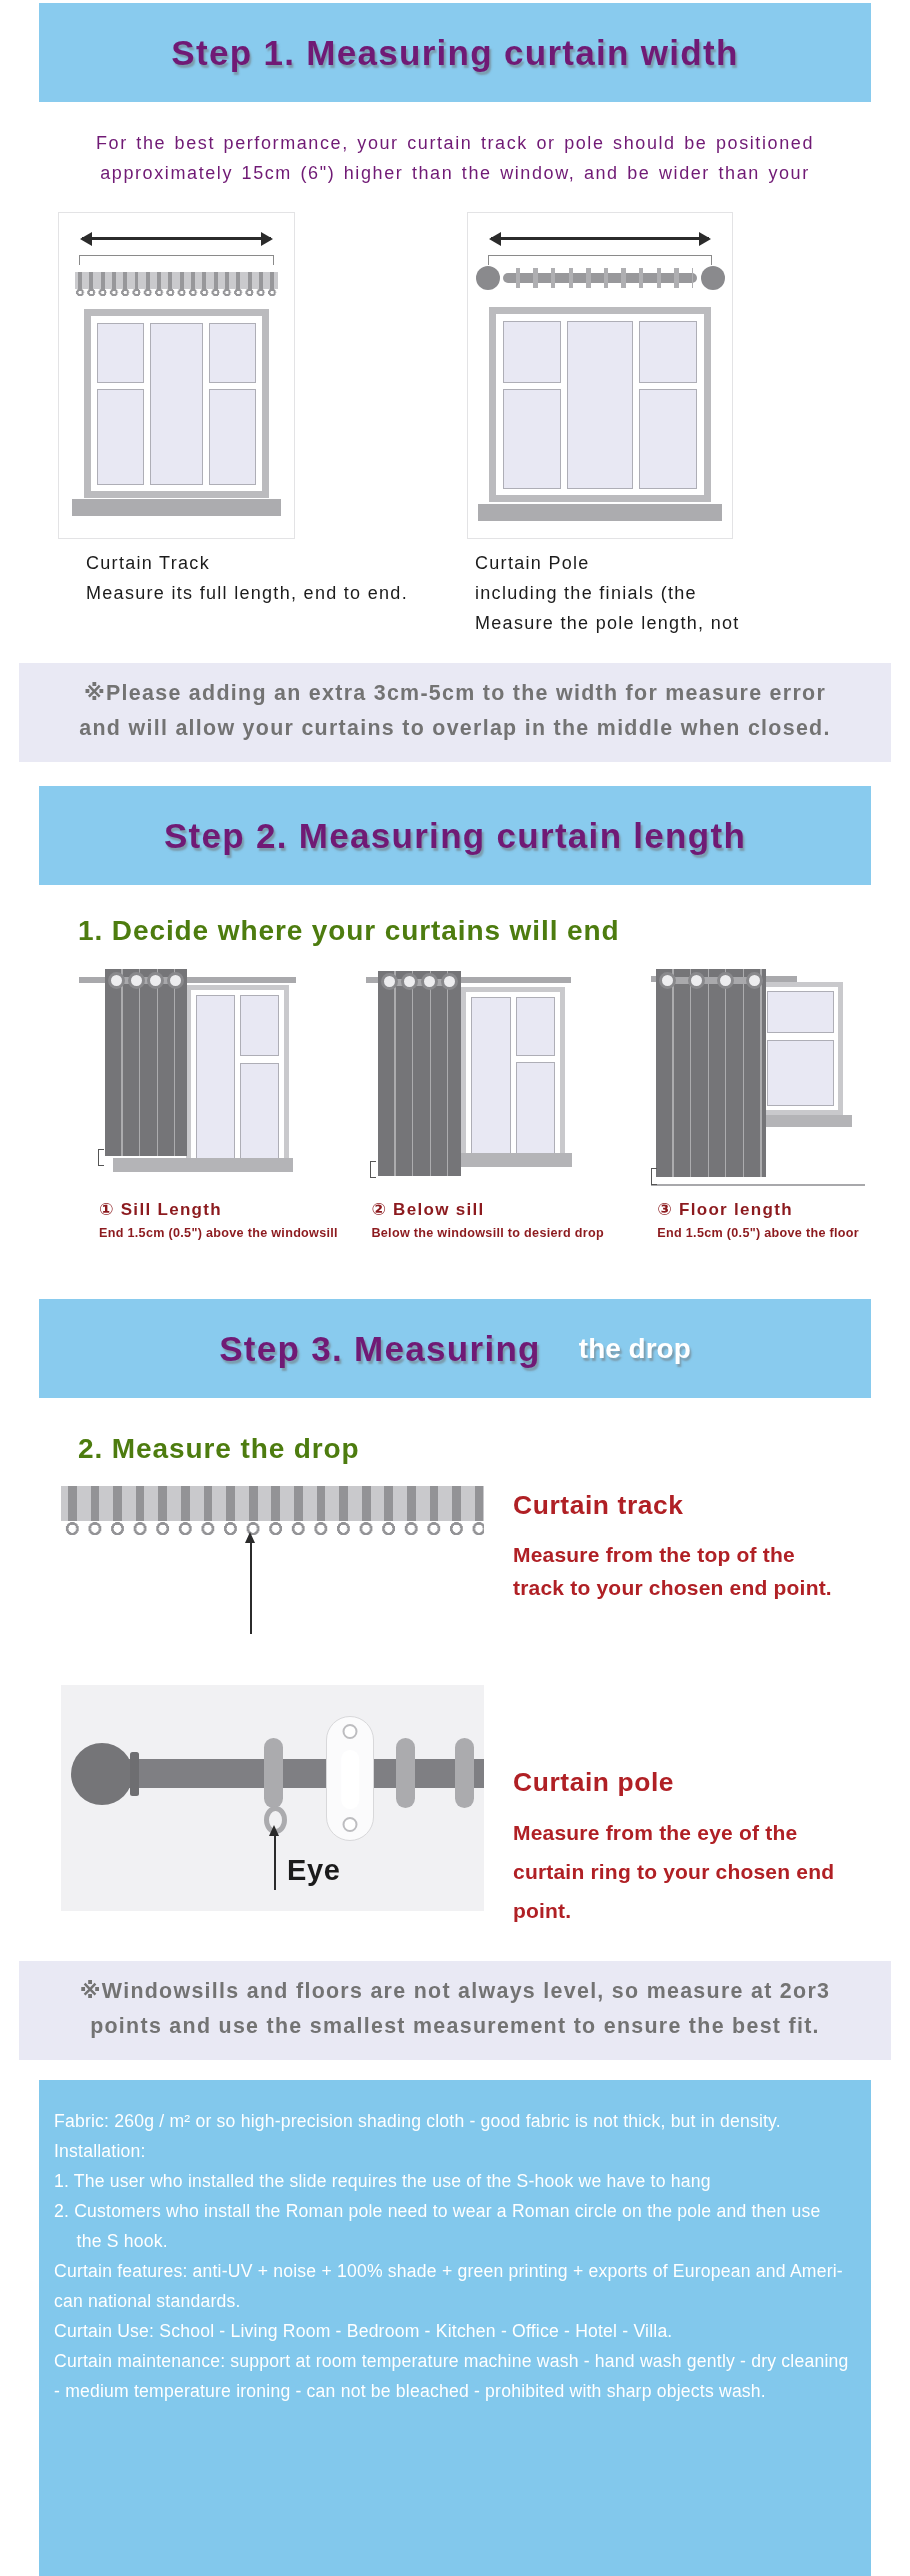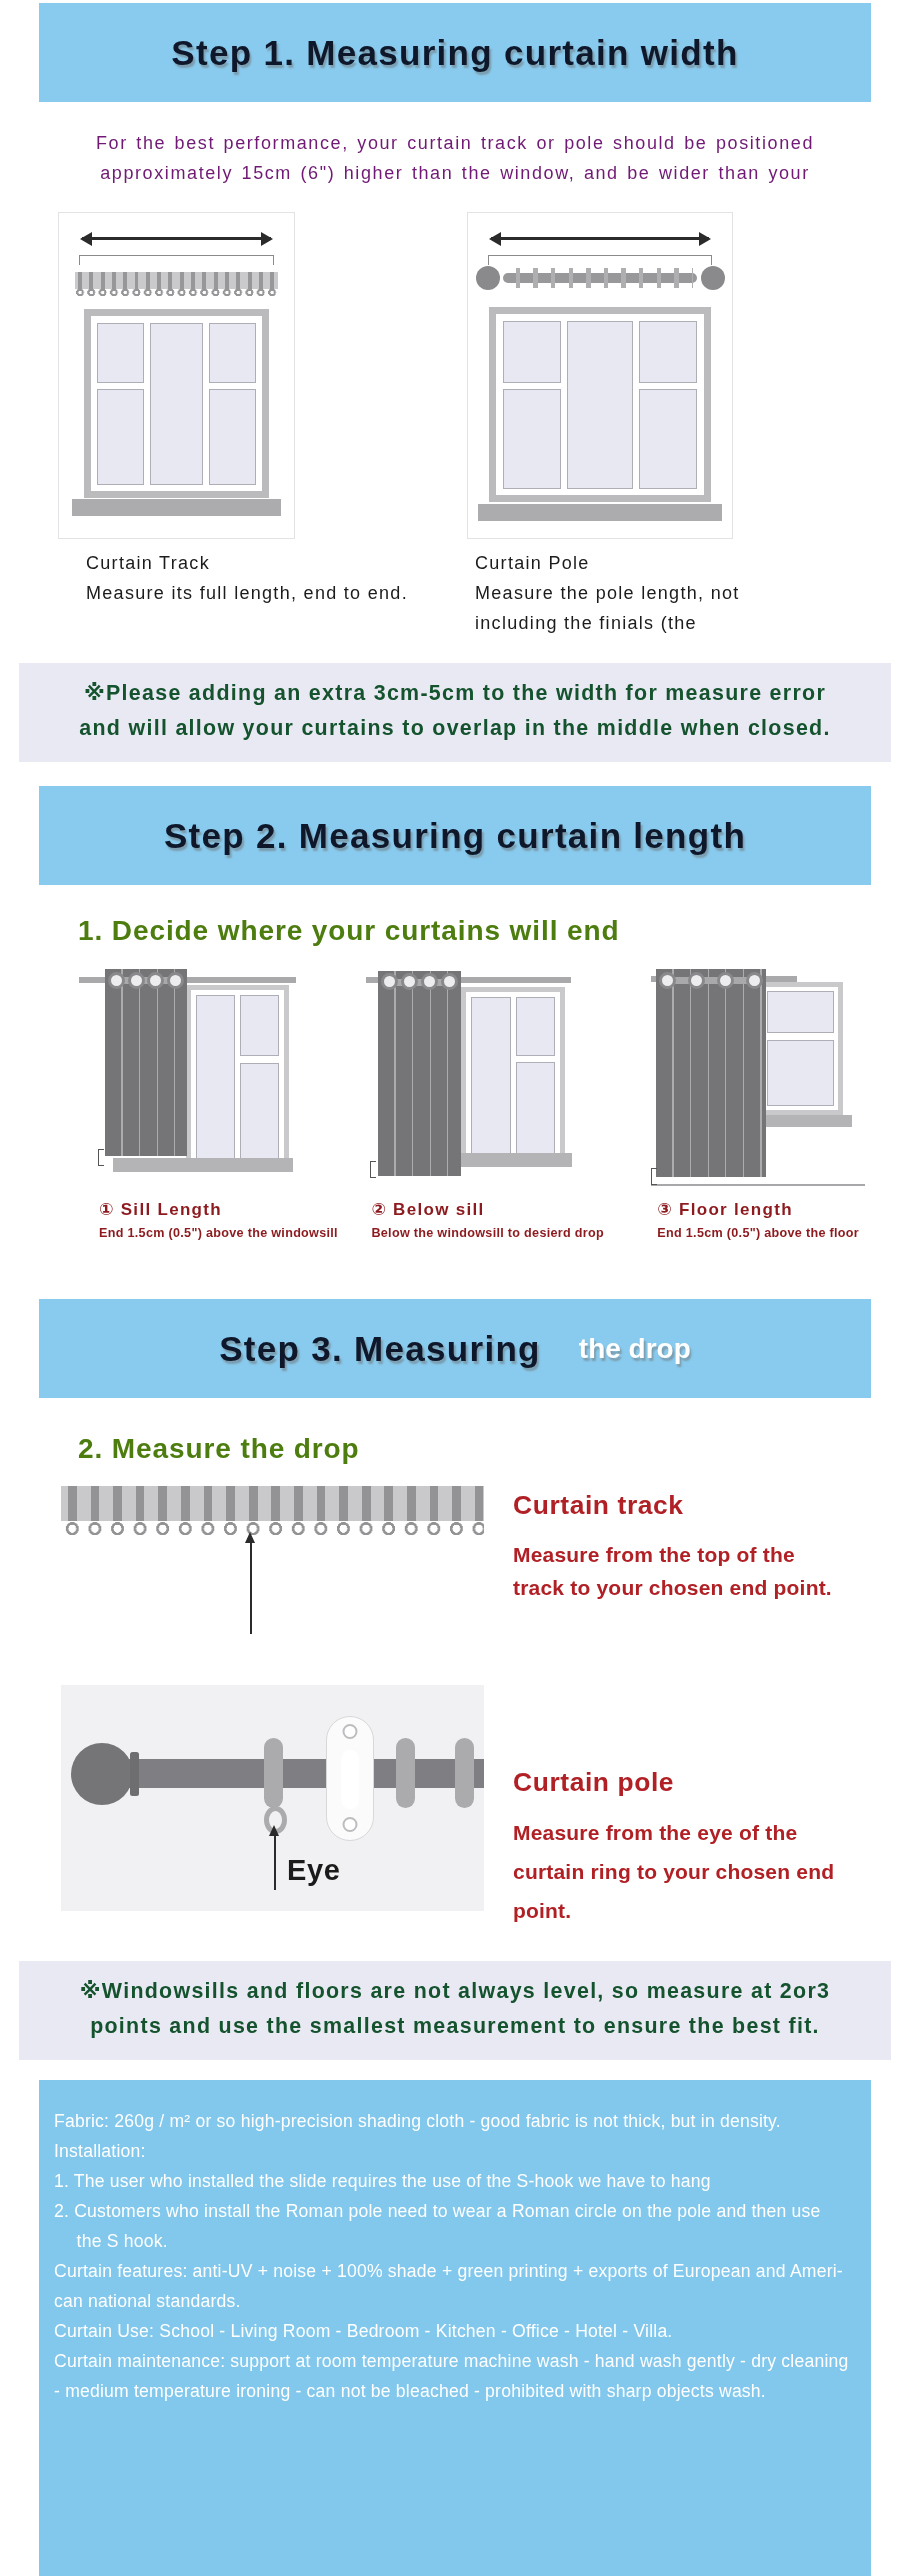--- a/index.html
+++ b/index.html
@@ -7,21 +7,21 @@
     width:910px;height:2576px;position:relative;overflow:hidden;
     background:#ffffff;font-family:"Liberation Sans","DejaVu Sans",sans-serif;
     -webkit-font-smoothing:antialiased;
   }
   
   .banner{margin:0 39px;height:99px;background:#89CBEE;display:flex;align-items:center;justify-content:center;}
   #banner1{margin-top:3.1px;}
   #banner2{margin-top:24px;}
   #banner3{margin-top:44px;gap:24px;}
   .banner .t{
-    font-size:35px;font-weight:bold;color:#0f172a;letter-spacing:1.3px;
+    font-size:35px;font-weight:bold;color:#701a75;letter-spacing:1.3px;
     text-shadow:1.9px 2.5px 1.9px rgba(110,110,110,0.5);white-space:nowrap;
   }
   .banner .t-sub{
     font-size:28px;font-weight:bold;color:#ffffff;letter-spacing:0px;margin-left:14px;
     text-shadow:1.9px 2.5px 1.9px rgba(110,110,110,0.5);white-space:nowrap;
   }
   
   .intro{margin-top:26.4px;text-align:center;color:#701a75;font-size:18px;line-height:30px;letter-spacing:1.6px;word-spacing:1.9px;}
   
   .panels{position:relative;height:327px;margin-top:24px;}
@@ -54,21 +54,21 @@
   .pane.full{height:100%;}
   .sill{position:absolute;background:#ACACAF;}
   #panel-track .sill{left:12.6px;right:12.6px;top:286px;height:16.4px;}
   #panel-pole  .sill{left:10px;right:10px;top:291px;height:16.4px;}
   
   .cap-row{position:relative;height:96px;margin-top:8.8px;font-size:18px;letter-spacing:1.3px;color:#1c1c1c;line-height:30px;}
   .cap{position:absolute;top:0;}
   #cap-track{left:86px;width:365px;}
   #cap-pole{left:475px;width:390px;}
   
-  .noteband{margin:19px 19px 0;background:#E9E9F4;text-align:center;color:#14532d;
+  .noteband{margin:19px 19px 0;background:#E9E9F4;text-align:center;color:#737373;
     font-weight:bold;font-size:21.4px;line-height:35px;letter-spacing:1.3px;padding:12.6px 0 16.4px;}
   #note2{margin-top:50px;}
   
   .numheading{margin:30px 0 0 78px;font-size:28px;font-weight:bold;color:#4d7c0f;letter-spacing:0.9px;}
   #heading2{margin-top:35px;}
   
   .diagrams{position:relative;height:286px;margin-top:22px;}
   .diag{position:absolute;top:0;}
   #diag1{left:60px;width:242px;}
   #diag2{left:355px;width:217px;}
@@ -202,22 +202,22 @@
   </div>
 </div>
 
 <div class="cap-row">
   <div class="cap" id="cap-track">
     <div>Curtain Track</div>
     <div>Measure its full length, end to end.</div>
   </div>
   <div class="cap" id="cap-pole">
     <div>Curtain Pole</div>
+    <div>including the finials (the</div>
     <div>Measure the pole length, not</div>
-    <div>including the finials (the</div>
   </div>
 </div>
 
 <div class="noteband" id="note1">
   <div>※Please adding an extra 3cm-5cm to the width for measure error</div>
   <div>and will allow your curtains to overlap in the middle when closed.</div>
 </div>
 
 <div class="banner" id="banner2">
   <span class="t">Step 2. Measuring curtain length</span>

